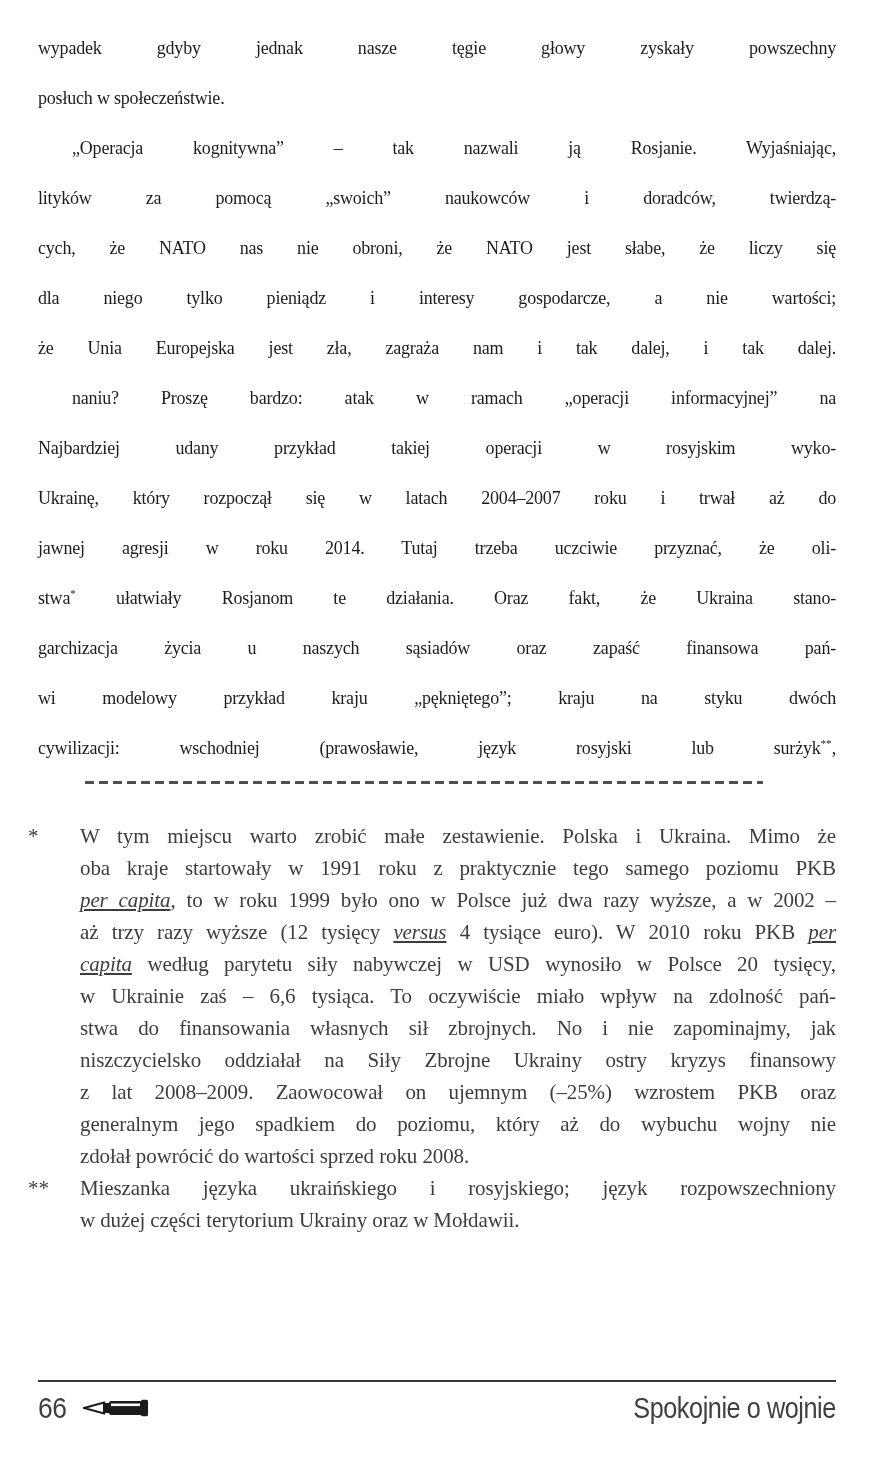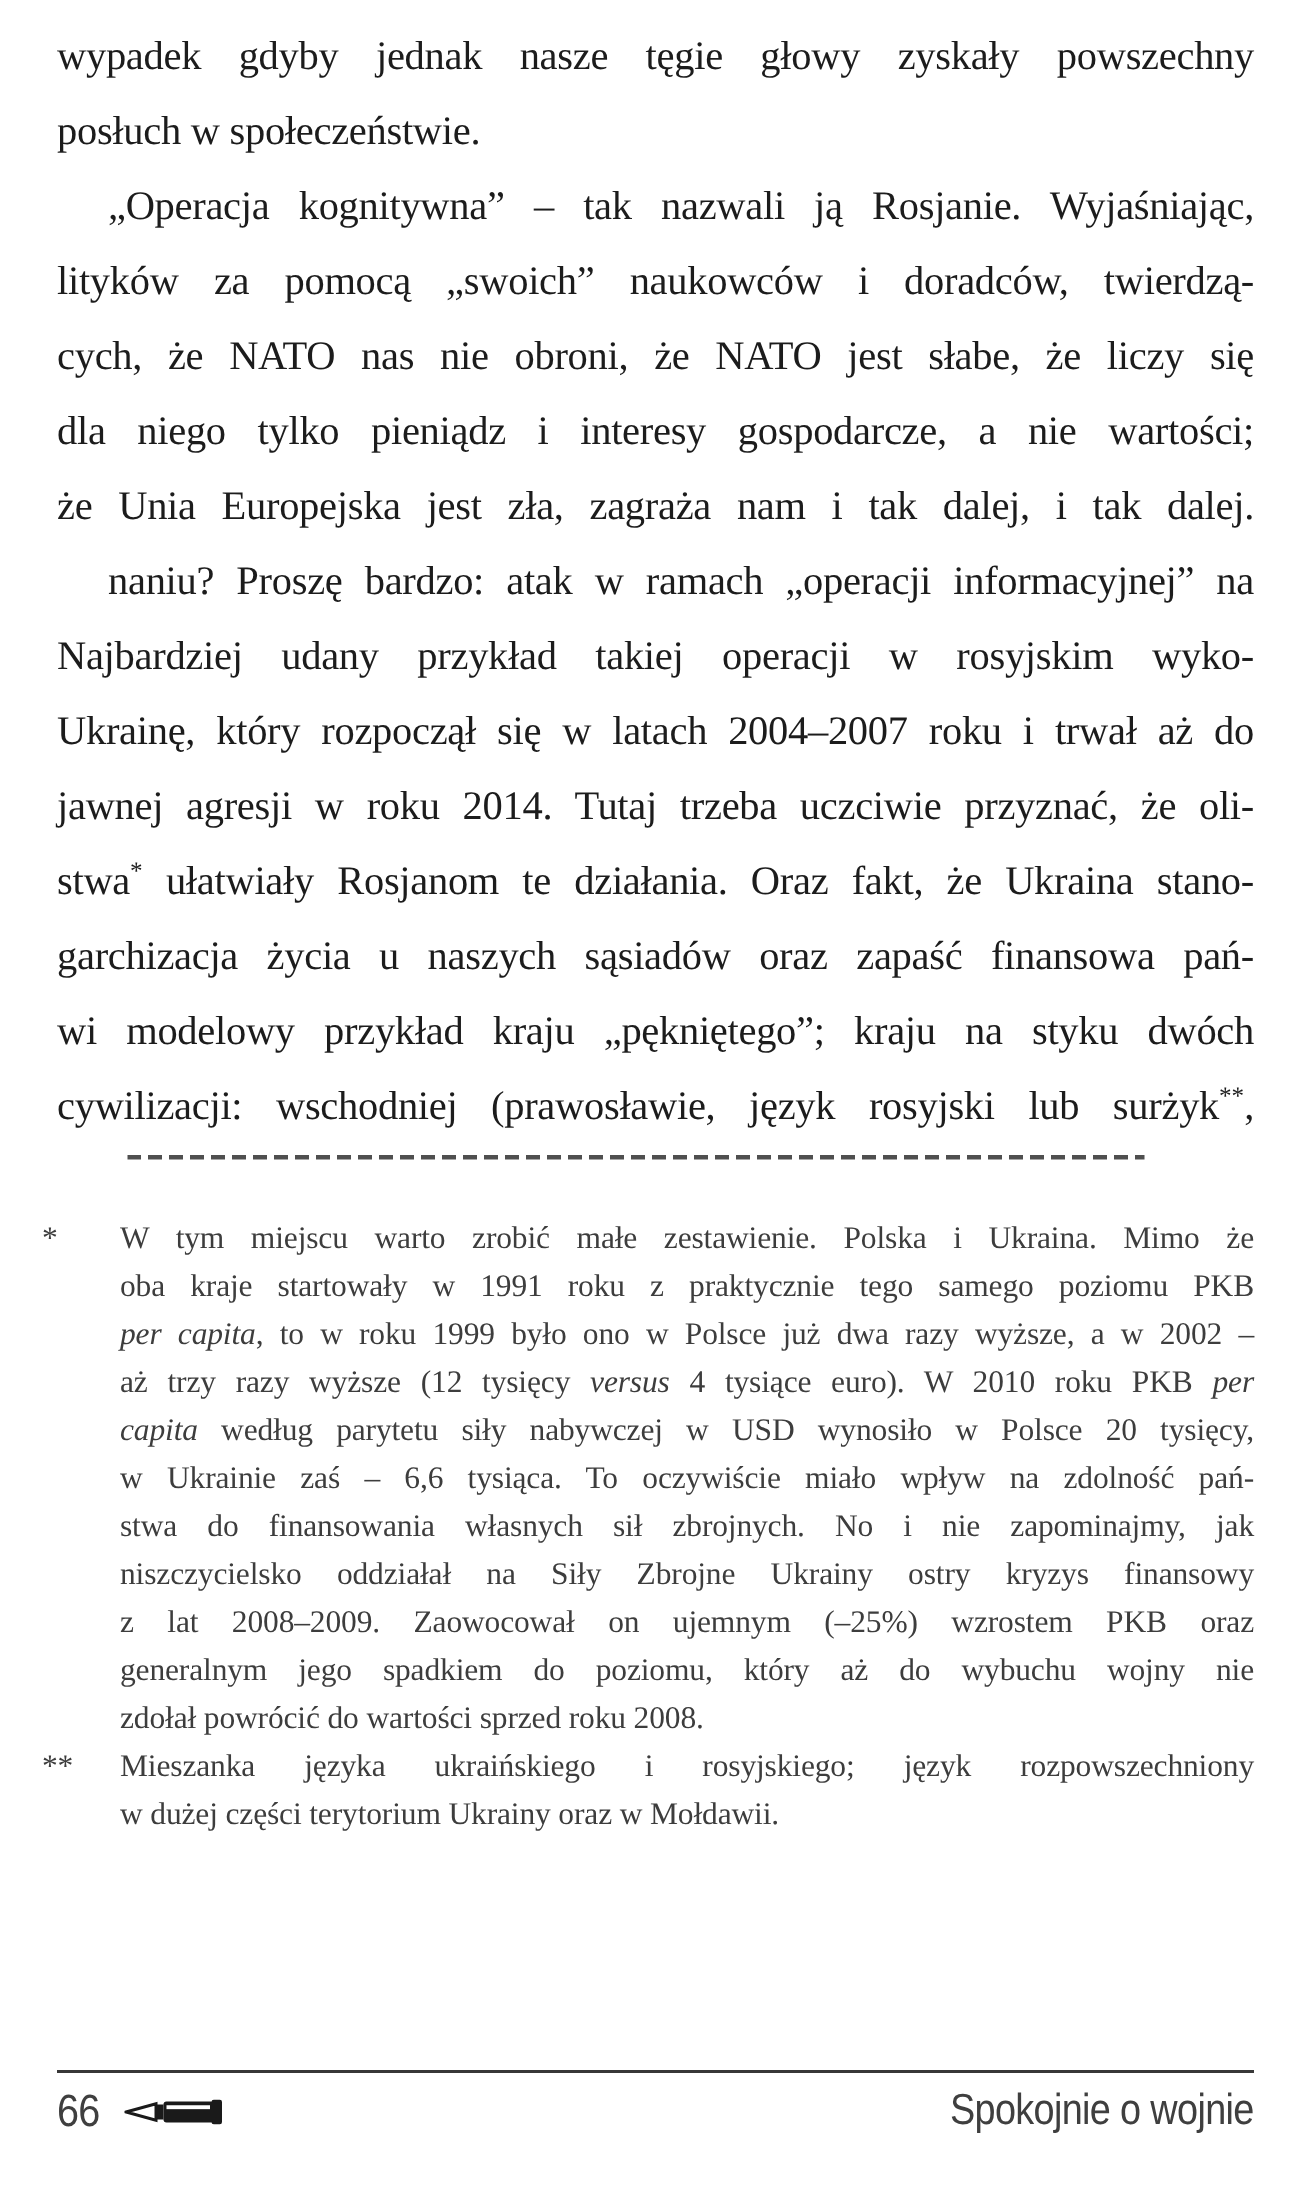--- a/index.html
+++ b/index.html
@@ -5,40 +5,40 @@
   html,body { margin:0; padding:0; background:#ffffff; }
   .page {
     position:relative;
     width:874px; height:1462px;
     background:#ffffff;
     font-family:"Liberation Serif", serif;
     color:#1c1c1c;
     overflow:hidden;
   }
   .body-text {
-    padding:12px 38px 0 38px;
-    font-size:27px;
+    padding:23px 38px 0 38px;
+    font-size:18px;
     line-height:50px;
     letter-spacing:-0.2px;
   }
   .line {
     text-align:justify;
     text-align-last:justify;
     text-justify:inter-word;
     min-height:50px;
   }
   .line.last { text-align-last:left; }
   .para.indent .line:first-child { padding-left:34px; }
   .sup {
     font-size:0.62em;
     vertical-align:super;
     line-height:0;
     letter-spacing:0;
   }
-  .i { font-style:italic; }
+  .i { font-style:italic;text-decoration:underline; }
   .fn-sep {
     height:3px;
     width:678px;
     margin:8px 0 0 85px;
     background:repeating-linear-gradient(90deg,#4f4f4f 0 9px,transparent 9px 14px);
   }
   .footnotes {
     margin:36px 38px 0 28px;
     font-size:21px;
     line-height:32px;
@@ -47,21 +47,21 @@
   }
   .footnotes .line { min-height:32px; }
   .fn-row { display:flex; align-items:flex-start; }
   .fn-marker { flex:none; width:52px; }
   .fn-body { flex:1; }
   .footer {
     position:absolute;
     left:38px; right:38px; top:1380px;
     border-top:2px solid #383838;
     display:flex;
-    align-items:flex-start;
+    align-items:flex-end;
     justify-content:space-between;
     padding-top:9px;
     font-family:"Liberation Sans", sans-serif;
     color:#3f3f3f;
   }
   .footer-left { display:flex; align-items:center; gap:13px; }
   .pagenum {
     font-size:30px;
     transform:scaleX(0.88);
     transform-origin:left center;

